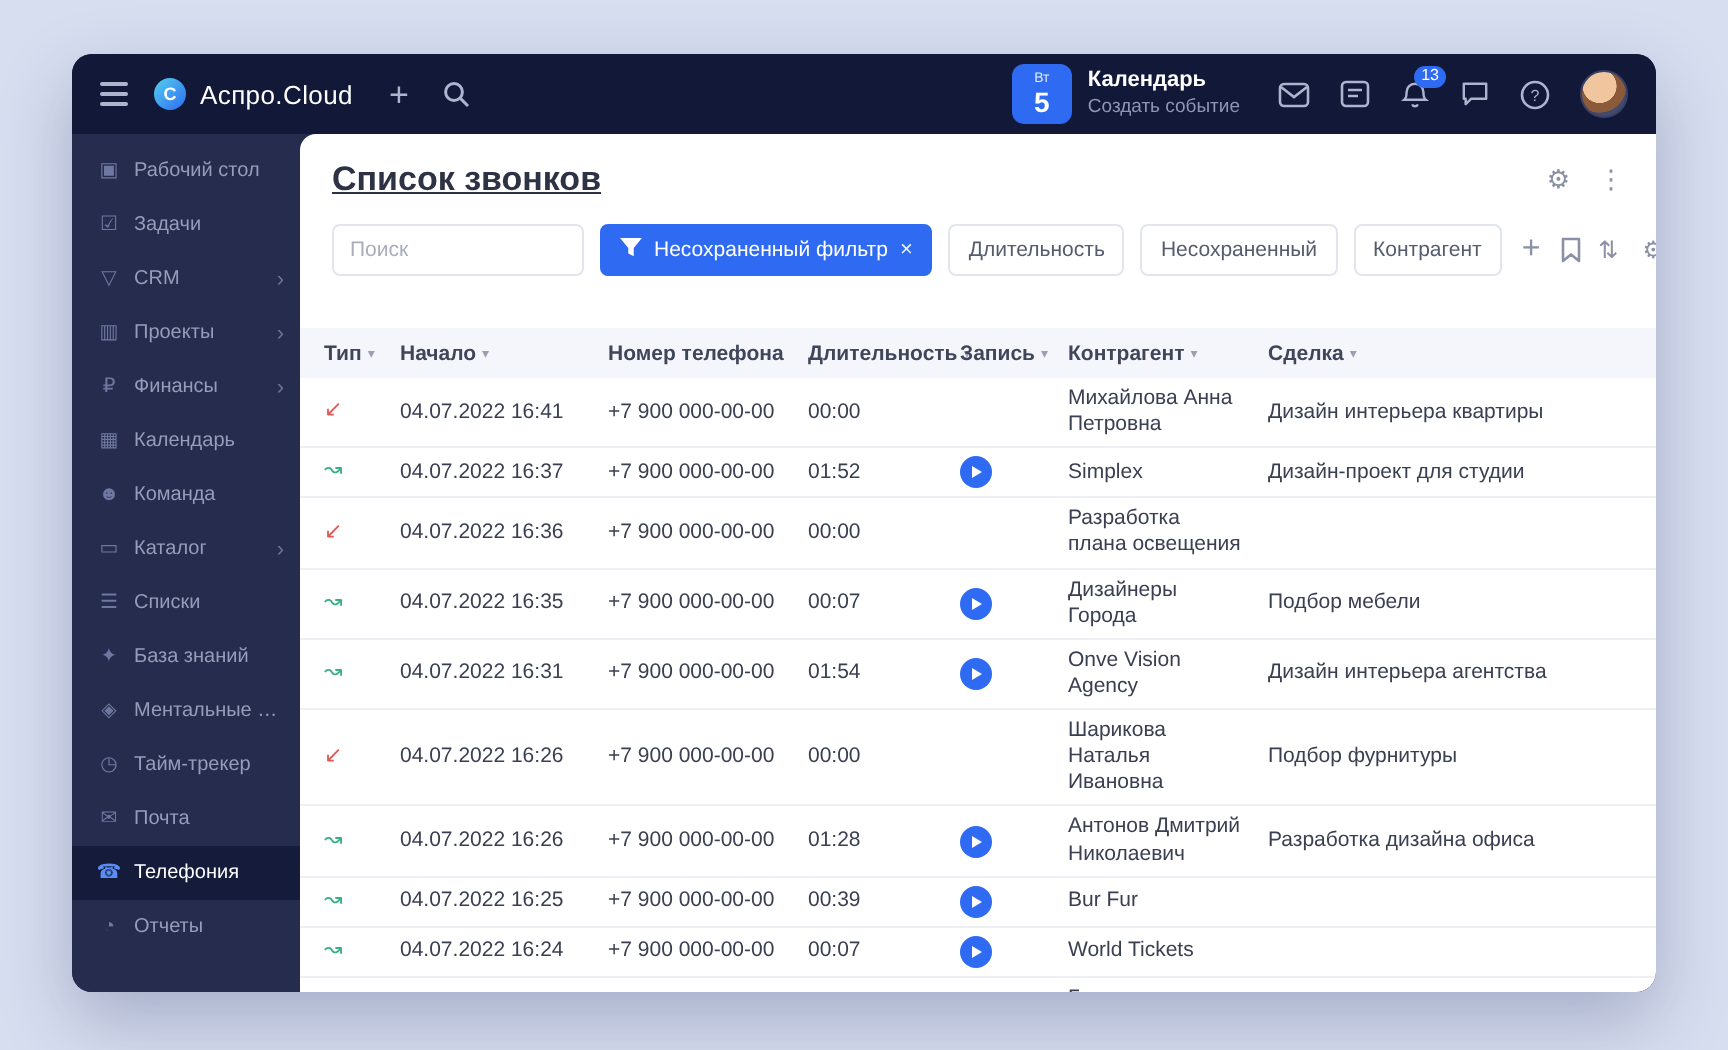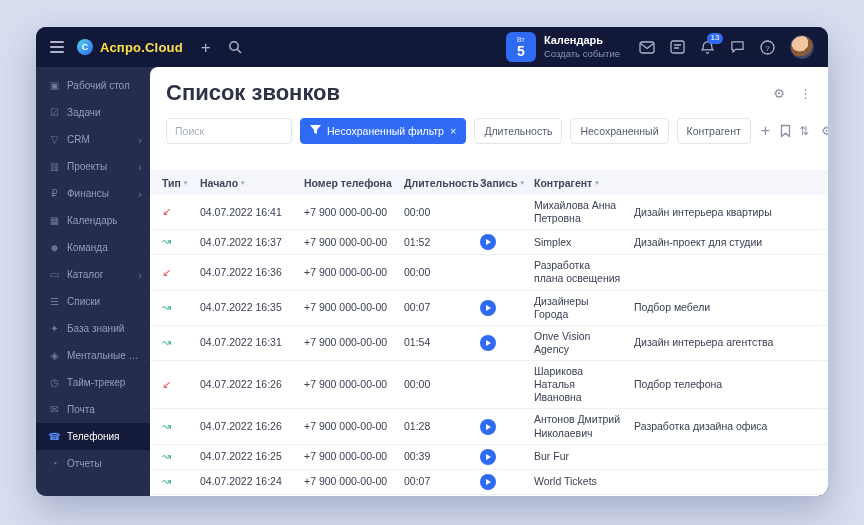--- a/index.html
+++ b/index.html
@@ -17,21 +17,21 @@
     display:flex; flex-direction:column;
   }
   
   .topbar { flex:0 0 40px; height:40px; background:#111838; display:flex; align-items:center; padding:0 14px; }
   .tb-left { display:flex; align-items:center; }
   .hamburger { width:14px; display:flex; flex-direction:column; gap:3px; cursor:pointer; margin-right:13px; }
   .hamburger i { height:2px; background:#aeb4cd; border-radius:1px; display:block; }
   .logo { display:flex; align-items:center; gap:7px; margin-right:18px; cursor:pointer; }
   .logo-mark { width:16px; height:16px; border-radius:50%; background:linear-gradient(135deg,#53d0ee,#2f6bf2);
     color:#fff; font-size:9px; font-weight:bold; display:flex; align-items:center; justify-content:center; }
-  .logo-text { color:#fde047; font-size:13px; font-weight:bold; letter-spacing:.2px; }
+  .logo-text { color:#ffffff; font-size:13px; font-weight:normal; letter-spacing:.2px; }
   .tb-add { color:#aeb4cd; font-size:17px; margin-right:17px; cursor:pointer; line-height:1; }
   .tb-search { display:flex; cursor:pointer; }
   .tb-right { margin-left:auto; display:flex; align-items:center; gap:15px; }
   .cal { display:flex; gap:8px; align-items:center; margin-right:4px; cursor:pointer; }
   .cal-box { width:30px; height:30px; background:#2f6bf2; border-radius:6px; color:#fff;
     display:flex; flex-direction:column; align-items:center; justify-content:center; line-height:1; }
   .cal-dow { font-size:7px; opacity:.85; }
   .cal-day { font-size:14px; font-weight:bold; margin-top:1px; }
   .cal-txt { display:flex; flex-direction:column; }
   .cal-title { font-size:11px; color:#fff; font-weight:bold; line-height:1.25; }
@@ -47,21 +47,21 @@
   .sb-item { height:27px; display:flex; align-items:center; padding:0 8px 0 12px;
     color:#969cb9; font-size:10px; cursor:pointer; white-space:nowrap; }
   .sb-ico { flex:0 0 13px; width:13px; margin-right:6px; font-size:10px; color:#6e77a0; text-align:center; }
   .sb-label { overflow:hidden; text-overflow:ellipsis;text-align:center; }
   .sb-chev { margin-left:auto; color:#6e77a0; font-size:11px; padding-left:4px; }
   .sb-item.active { background:#151b3a; color:#fff; }
   .sb-item.active .sb-ico { color:#5a8df8; }
   .main { flex:1; background:#fff; border-top-left-radius:8px; display:flex; flex-direction:column; min-width:0; }
   
   .page-head { display:flex; align-items:center; padding:13px 16px 9px; }
-  .page-title { font-size:22px; font-weight:bold; color:#2d3245; margin:0; }
+  .page-title { font-size:17px; font-weight:bold; color:#2d3245; margin:0;text-decoration:underline; }
   .ph-icons { margin-left:auto; display:flex; gap:14px; color:#8a90a5; font-size:13px; }
   .ph-icons span { cursor:pointer; }
   
   .filter-row { display:flex; align-items:center; gap:8px; padding:3px 16px 10px; }
   .search-input { width:126px; height:26px; border:1px solid #e2e5ee; border-radius:4px; padding:0 8px;
     font-size:10.5px; color:#3a4052; outline:none; font-family:inherit; }
   .search-input::placeholder { color:#a8aec0; }
   .chip { height:26px; display:flex; align-items:center; gap:6px; padding:0 9px; border:1px solid #e2e5ee;
     border-radius:4px; font-size:10.5px; color:#555c6e; background:#fff; cursor:pointer; white-space:nowrap; }
   .chip-active { background:#2f6bf2; border-color:#2f6bf2; color:#fff; }
@@ -297,20 +297,24 @@
     <span class="th-sort">▾</span>
   </div>
           <div class="th">
     <span class="th-label">Запись</span>
     <span class="th-sort">▾</span>
   </div>
           <div class="th">
     <span class="th-label">Контрагент</span>
     <span class="th-sort">▾</span>
   </div>
+          <div class="th">
+    <span class="th-label">Сделка</span>
+    <span class="th-sort">▾</span>
+  </div>
         </div>
       <div id="tbody">
           <div class="trow missed">
     <div class="td"><span class="call-ico">↙</span></div>
     <div class="td td-start">04.07.2022 16:41</div>
     <div class="td td-phone">+7 900 000-00-00</div>
     <div class="td td-dur">00:00</div>
     <div class="td td-rec">
       
     </div>
@@ -368,21 +372,21 @@
   </div>
           <div class="trow missed">
     <div class="td"><span class="call-ico">↙</span></div>
     <div class="td td-start">04.07.2022 16:26</div>
     <div class="td td-phone">+7 900 000-00-00</div>
     <div class="td td-dur">00:00</div>
     <div class="td td-rec">
       
     </div>
     <div class="td td-party">Шарикова Наталья Ивановна</div>
-    <div class="td td-deal">Подбор телефона</div>
+    <div class="td td-deal">Подбор фурнитуры</div>
   </div>
           <div class="trow outgoing">
     <div class="td"><span class="call-ico">↝</span></div>
     <div class="td td-start">04.07.2022 16:26</div>
     <div class="td td-phone">+7 900 000-00-00</div>
     <div class="td td-dur">01:28</div>
     <div class="td td-rec">
       <button class="play">
                 <i></i>
               </button>

